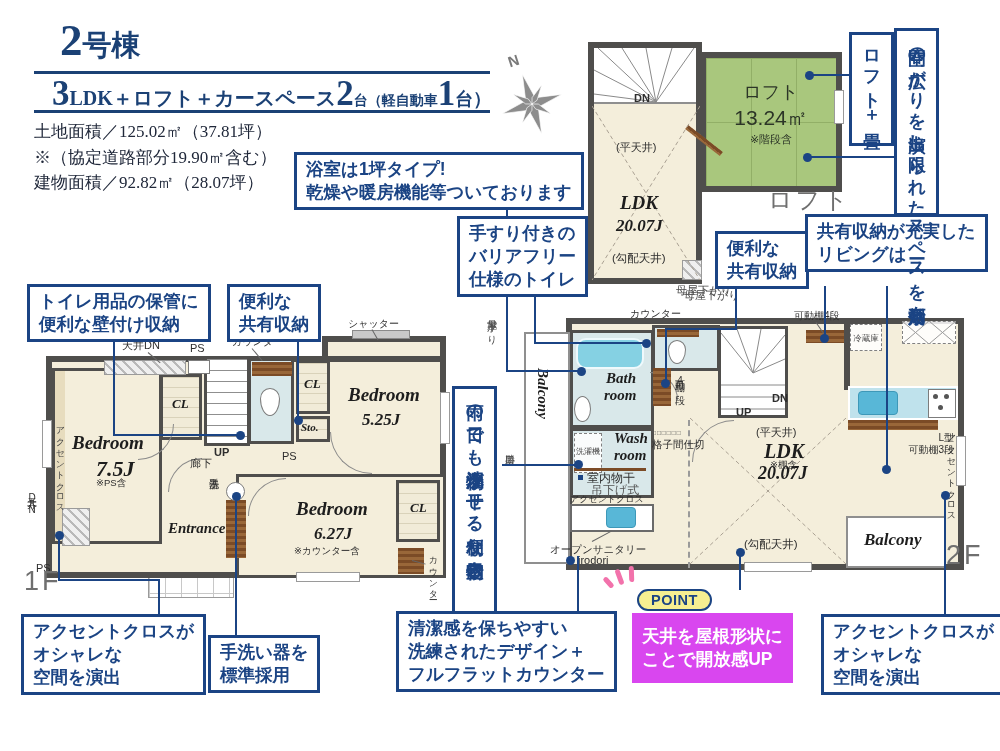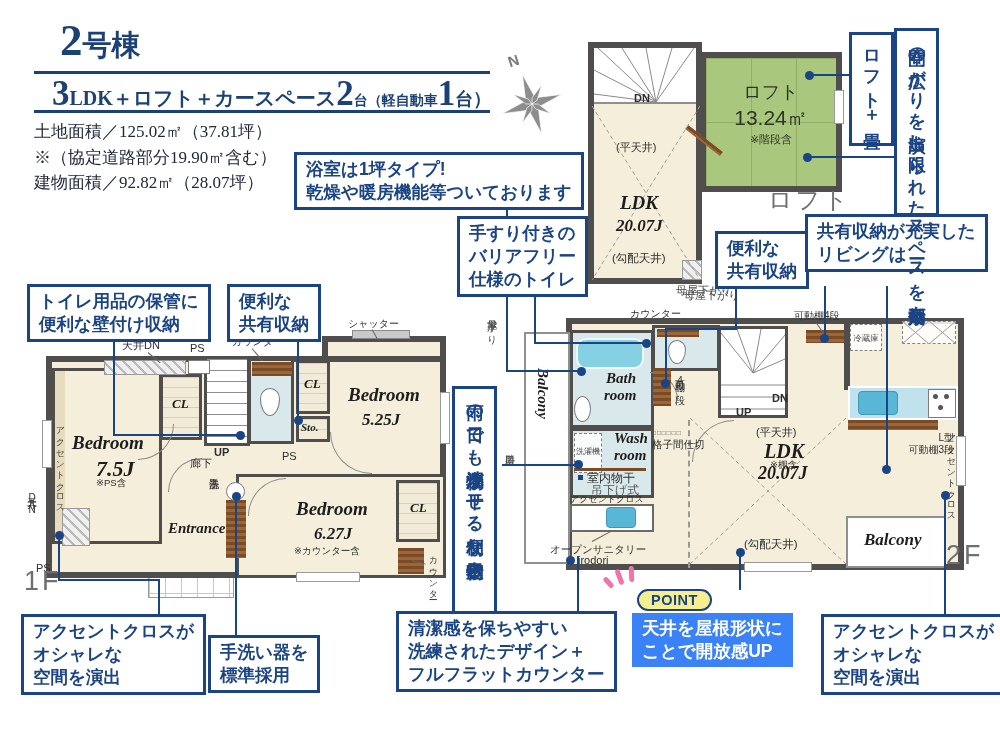--- a/index.html
+++ b/index.html
@@ -8,21 +8,21 @@
   .abs{position:absolute}
   
   .ttl{font-family:"Liberation Serif","DejaVu Serif",serif;color:#1b4175;font-weight:bold}
   .rule{position:absolute;background:#1b4175;height:2.5px}
   .areas{position:absolute;font-family:"Liberation Serif","DejaVu Serif",serif;color:#20283a;
          font-size:17px;line-height:1.5;white-space:nowrap}
   
   .co{position:absolute;border:3px solid #1b4484;background:#fff;color:#1b4484;font-weight:bold;
       font-size:17.5px;line-height:1.32;padding:3px 9px;white-space:nowrap;z-index:30}
   .cov{writing-mode:vertical-rl;text-orientation:upright;letter-spacing:1px;line-height:1.2}
-  .pointbox{background:#3b82f6;color:#fff;border:none;padding:4px 10px}
+  .pointbox{background:#d946ef;color:#fff;border:none;padding:12px 10px}
   .pill{position:absolute;background:#f6ef91;border:2.5px solid #1b4484;border-radius:14px;
         color:#1b4484;font-weight:bold;font-size:14.5px;padding:1px 12px;z-index:31;letter-spacing:.5px}
   .pink{position:absolute;width:5px;border-radius:3px;background:#f272ab;z-index:31}
   
   .ln{position:absolute;background:#1b4484;z-index:25}
   .dot{position:absolute;width:9px;height:9px;border-radius:50%;background:#1b4484;z-index:26}
   
   .blk{position:absolute;background:#f4eedb;border:6px solid #4f4e4c;box-sizing:border-box;z-index:5}
   .rm{position:absolute;box-sizing:border-box;z-index:8}
   .water{background:#d9e8ea;border:3px solid #4f4e4c}

